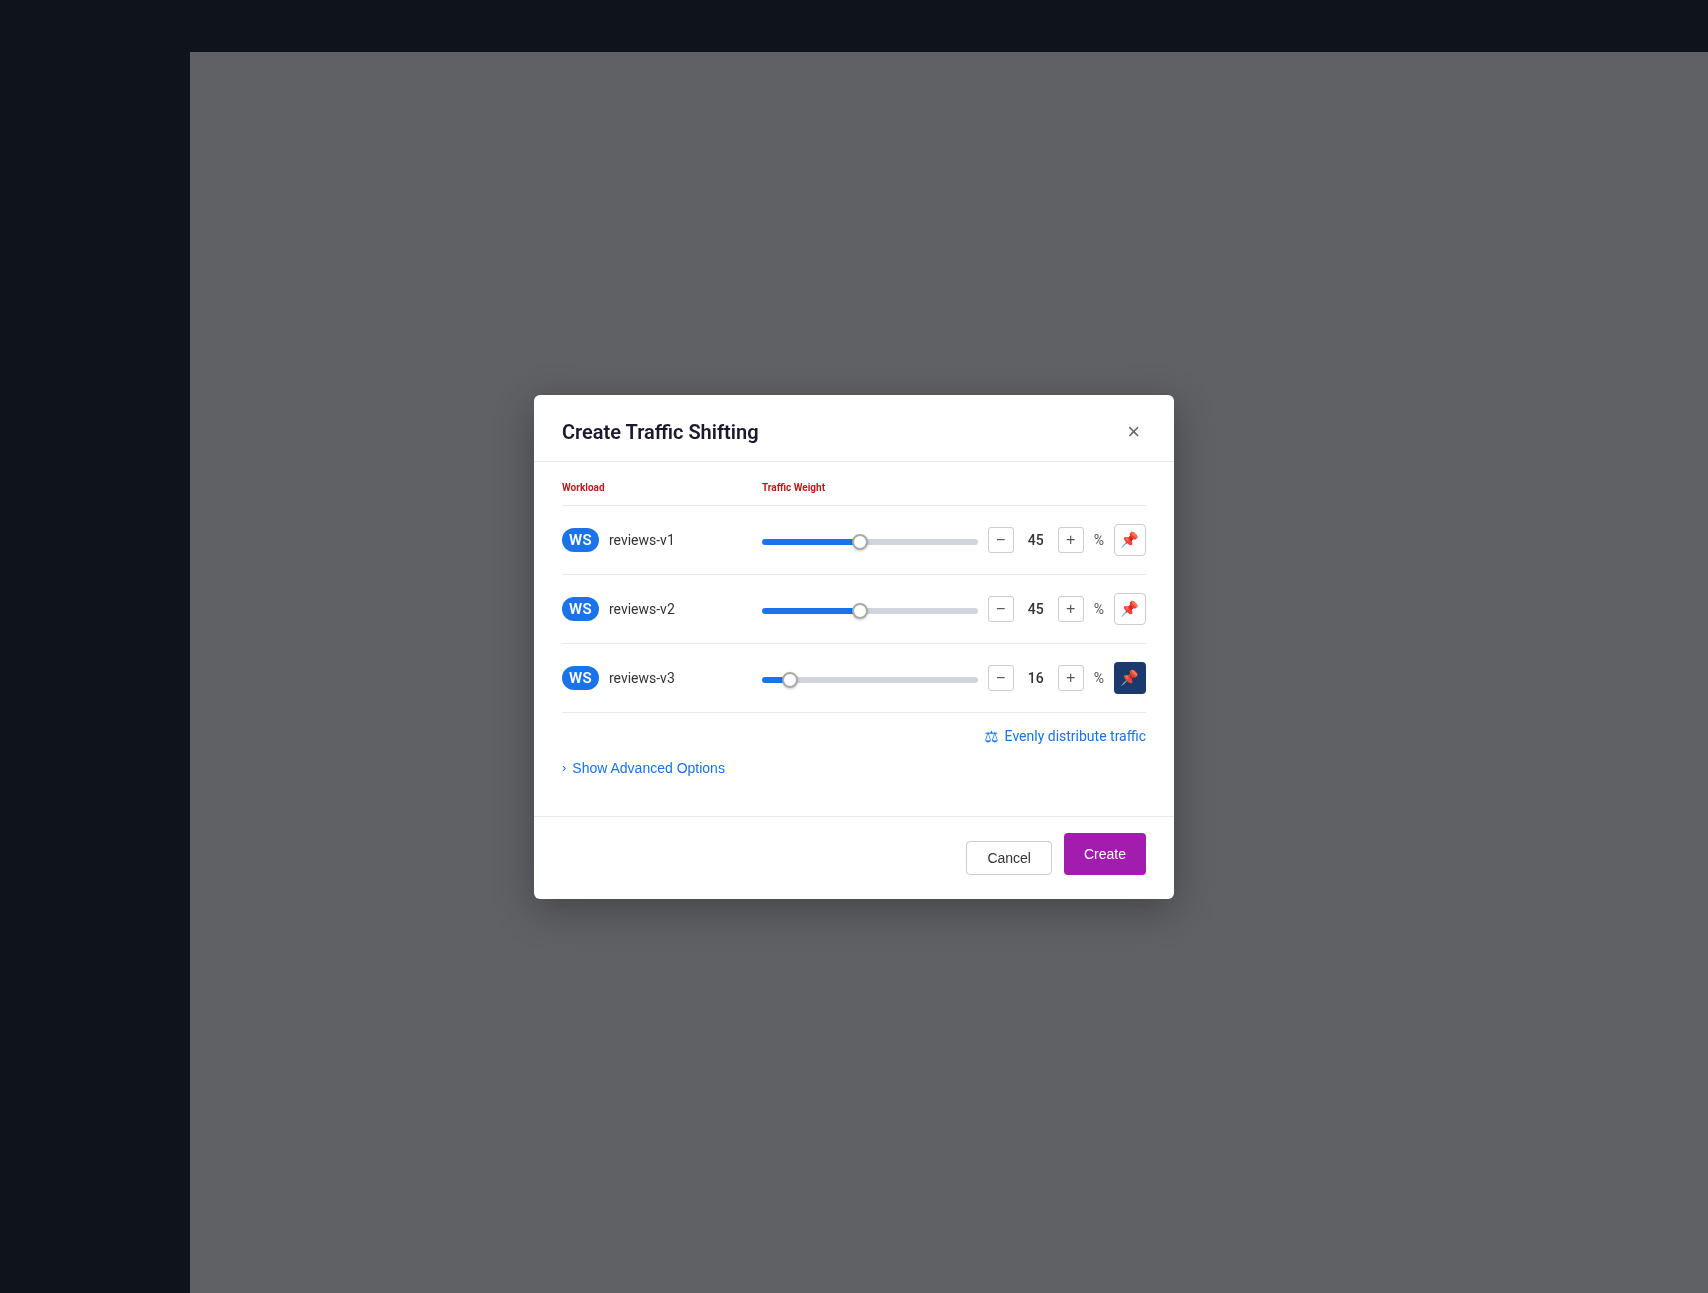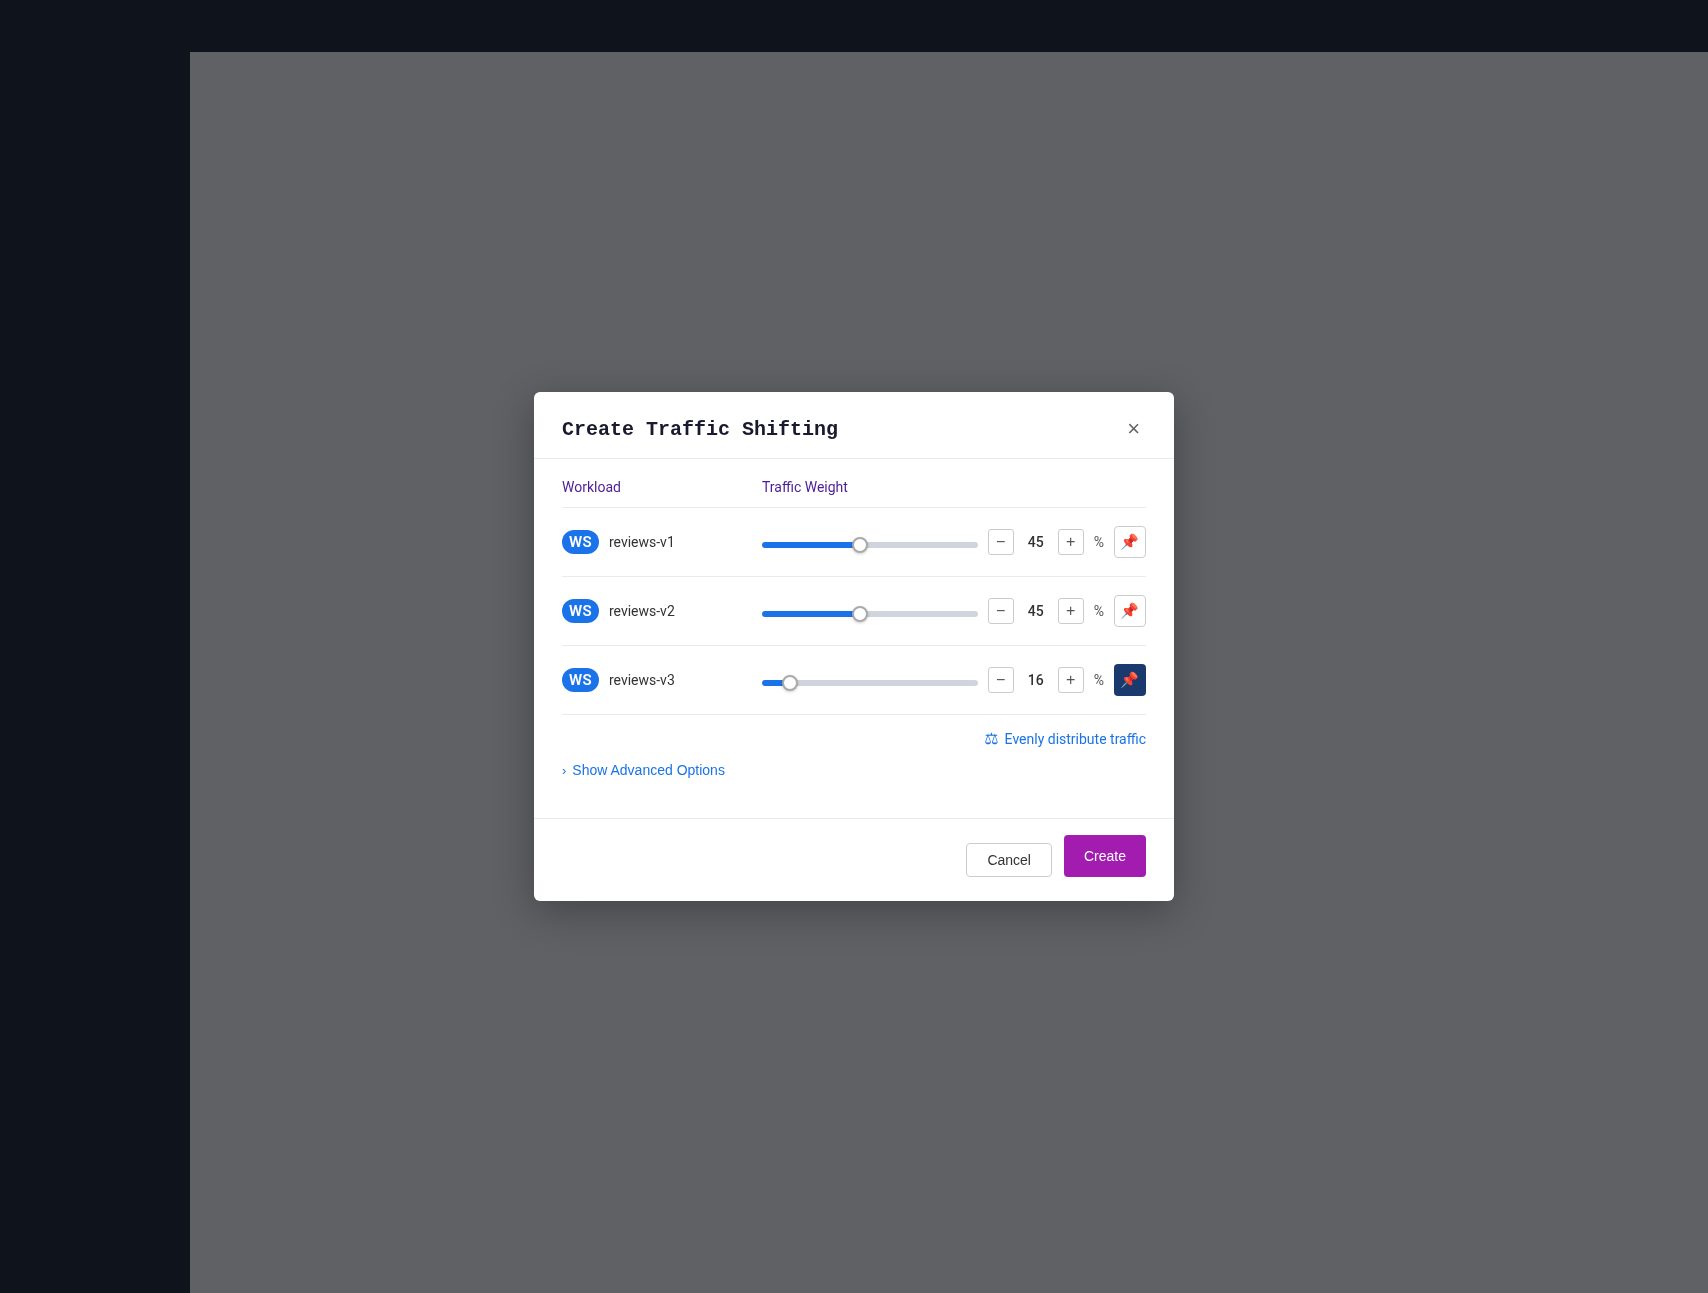--- a/index.html
+++ b/index.html
@@ -67,21 +67,20 @@
       align-items: center;
       justify-content: space-between;
       padding: 24px 28px 16px;
       border-bottom: 1px solid #e8eaed;
     }
 
     .modal-title {
       font-size: 20px;
       font-weight: 600;
       color: #1a1a2e;
-      font-family: Liberation Mono, monospace;
     }
 
     .modal-close {
       background: none;
       border: none;
       font-size: 22px;
       color: #666;
       cursor: pointer;
       line-height: 1;
       padding: 2px 6px;
@@ -93,23 +92,23 @@
 
     
     .table-header {
       display: grid;
       grid-template-columns: 200px 1fr;
       padding: 0 0 12px;
       border-bottom: 1px solid #e8eaed;
     }
 
     .col-label {
-      font-size: 14px;
-      font-weight: 400;
-      color: #4c1d95;
+      font-size: 10px;
+      font-weight: 700;
+      color: #b91c1c;
     }
 
     
     .workload-row {
       display: grid;
       grid-template-columns: 200px 1fr;
       align-items: center;
       padding: 18px 0;
       border-bottom: 1px solid #e8eaed;
     }

